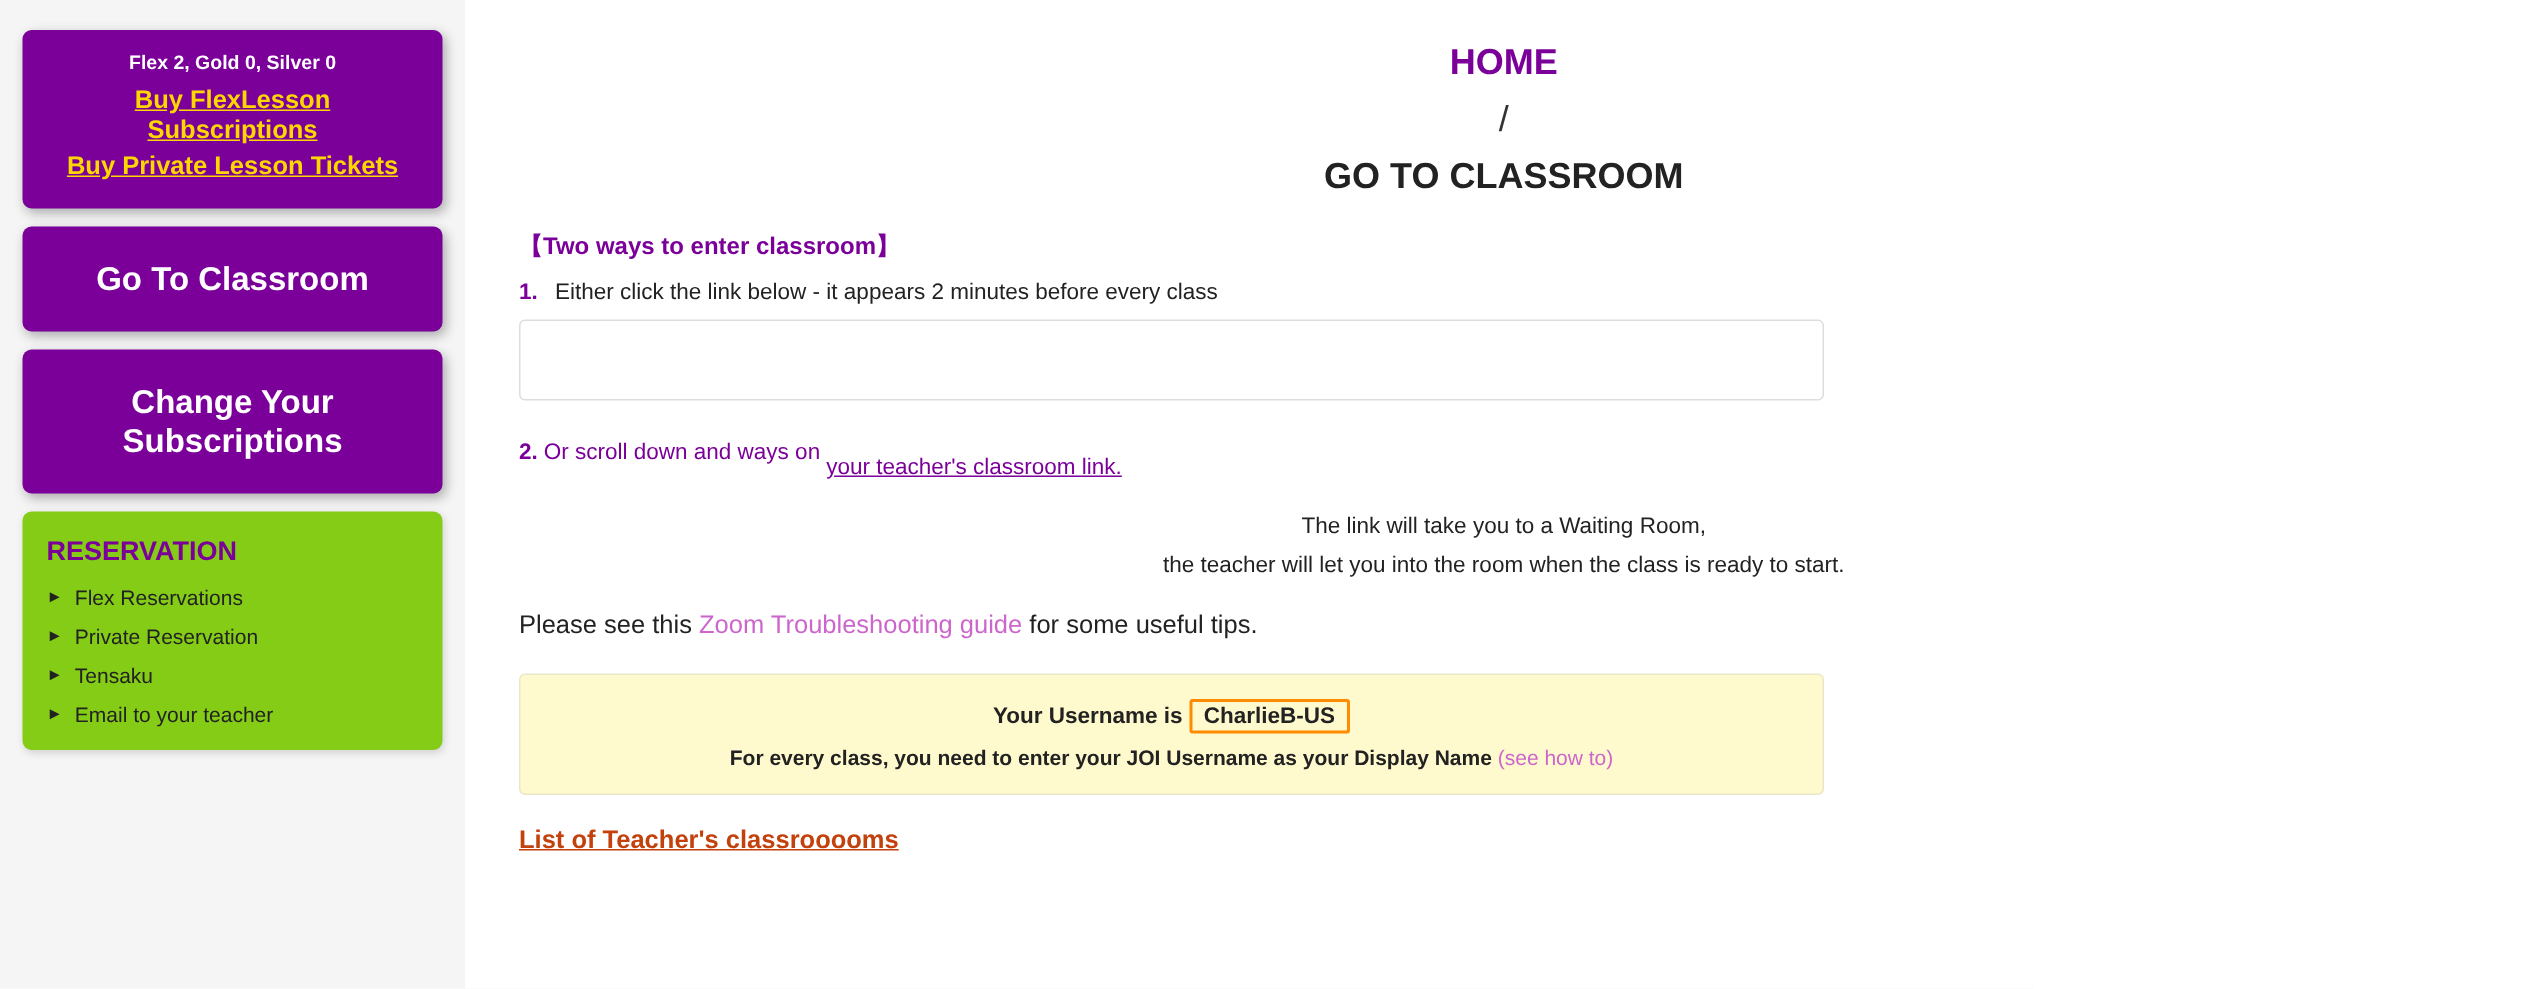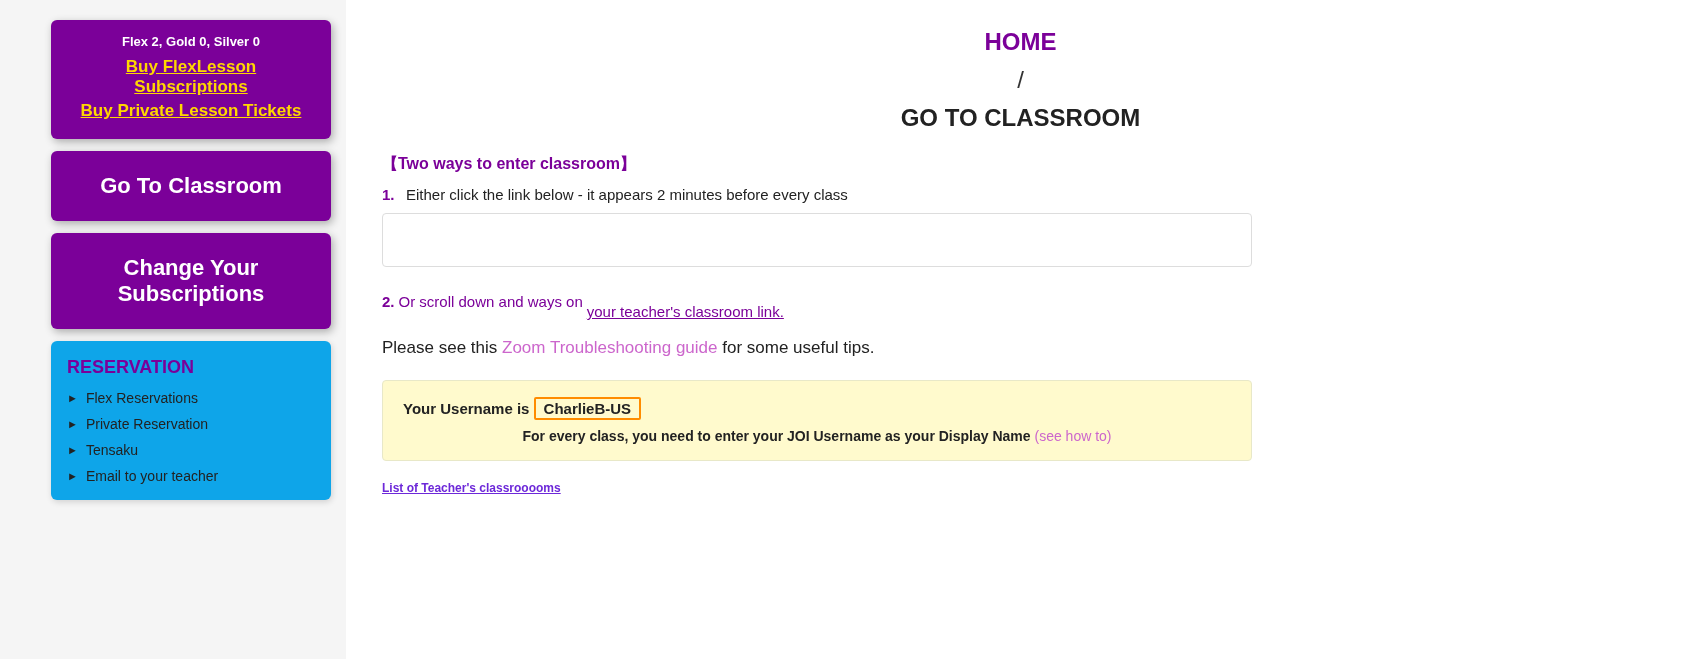--- a/index.html
+++ b/index.html
@@ -12,21 +12,20 @@
 
     
     .sidebar {
       width: 310px;
       min-width: 310px;
       padding: 20px 15px;
       display: flex;
       flex-direction: column;
       gap: 12px;
       background: #f5f5f5;
-      margin-left: 36px;
     }
 
     .subscription-box {
       background: #7B0099;
       border-radius: 6px;
       padding: 14px 16px;
       text-align: center;
       color: white;
       box-shadow: 2px 3px 8px rgba(0,0,0,0.3);
     }
@@ -54,21 +53,21 @@
       color: white;
       font-size: 22px;
       font-weight: bold;
       cursor: pointer;
       box-shadow: 2px 3px 8px rgba(0,0,0,0.3);
       text-decoration: none;
       display: block;
     }
 
     .reservation-box {
-      background: #0ea5e9;
+      background: #84cc16;
       border-radius: 6px;
       padding: 16px;
       box-shadow: 1px 2px 6px rgba(0,0,0,0.15);
     }
     .reservation-title {
       color: #7B0099;
       font-size: 18px;
       font-weight: bold;
       margin-bottom: 12px;
     }
@@ -194,20 +193,21 @@
 
     .username-box {
       background: #FFFACD;
       border: 1px solid #e8e8c8;
       border-radius: 4px;
       padding: 16px 20px;
       max-width: 870px;
       margin-bottom: 20px;
     }
     .username-line {
+      text-align: center;
       font-size: 15px;
       font-weight: bold;
       color: #222;
       margin-bottom: 8px;
     }
     .username-highlight {
       display: inline-block;
       border: 2px solid #FF8C00;
       padding: 1px 8px;
       border-radius: 2px;
@@ -219,24 +219,24 @@
       font-weight: bold;
       color: #222;
     }
     .display-name-line a {
       color: #CC66CC;
       cursor: pointer;
       font-weight: normal;
     }
 
     .teacher-list-title {
-      font-size: 12px;
+      font-size: 17px;
       font-weight: bold;
       text-decoration: underline;
-      color: #6d28d9;
+      color: #c2410c;
       cursor: pointer;
     }
   </style>
 </head>
 <body>
 
 <div class="sidebar">
 
   <div class="subscription-box">
     <div class="sub-info">Flex 2, Gold 0, Silver 0</div>
@@ -290,20 +290,24 @@
   </ul>
 
   <div class="classroom-link-box"></div>
 
   <div class="scroll-instruction">
     <span class="num">2.</span>
     <span>Or scroll down and ways on </span>
     <a>your teacher's classroom link.</a>
   </div>
 
+  <div class="waiting-room-info">
+    <div>The link will take you to a Waiting Room,</div>
+    <div>the teacher will let you into the room when the class is ready to start.</div>
+  </div>
 
   <div class="troubleshoot-line">
     <span>Please see this </span>
     <a>Zoom Troubleshooting guide</a>
     <span> for some useful tips.</span>
   </div>
 
   <div class="username-box">
     <div class="username-line">
       <span>Your Username is </span>

